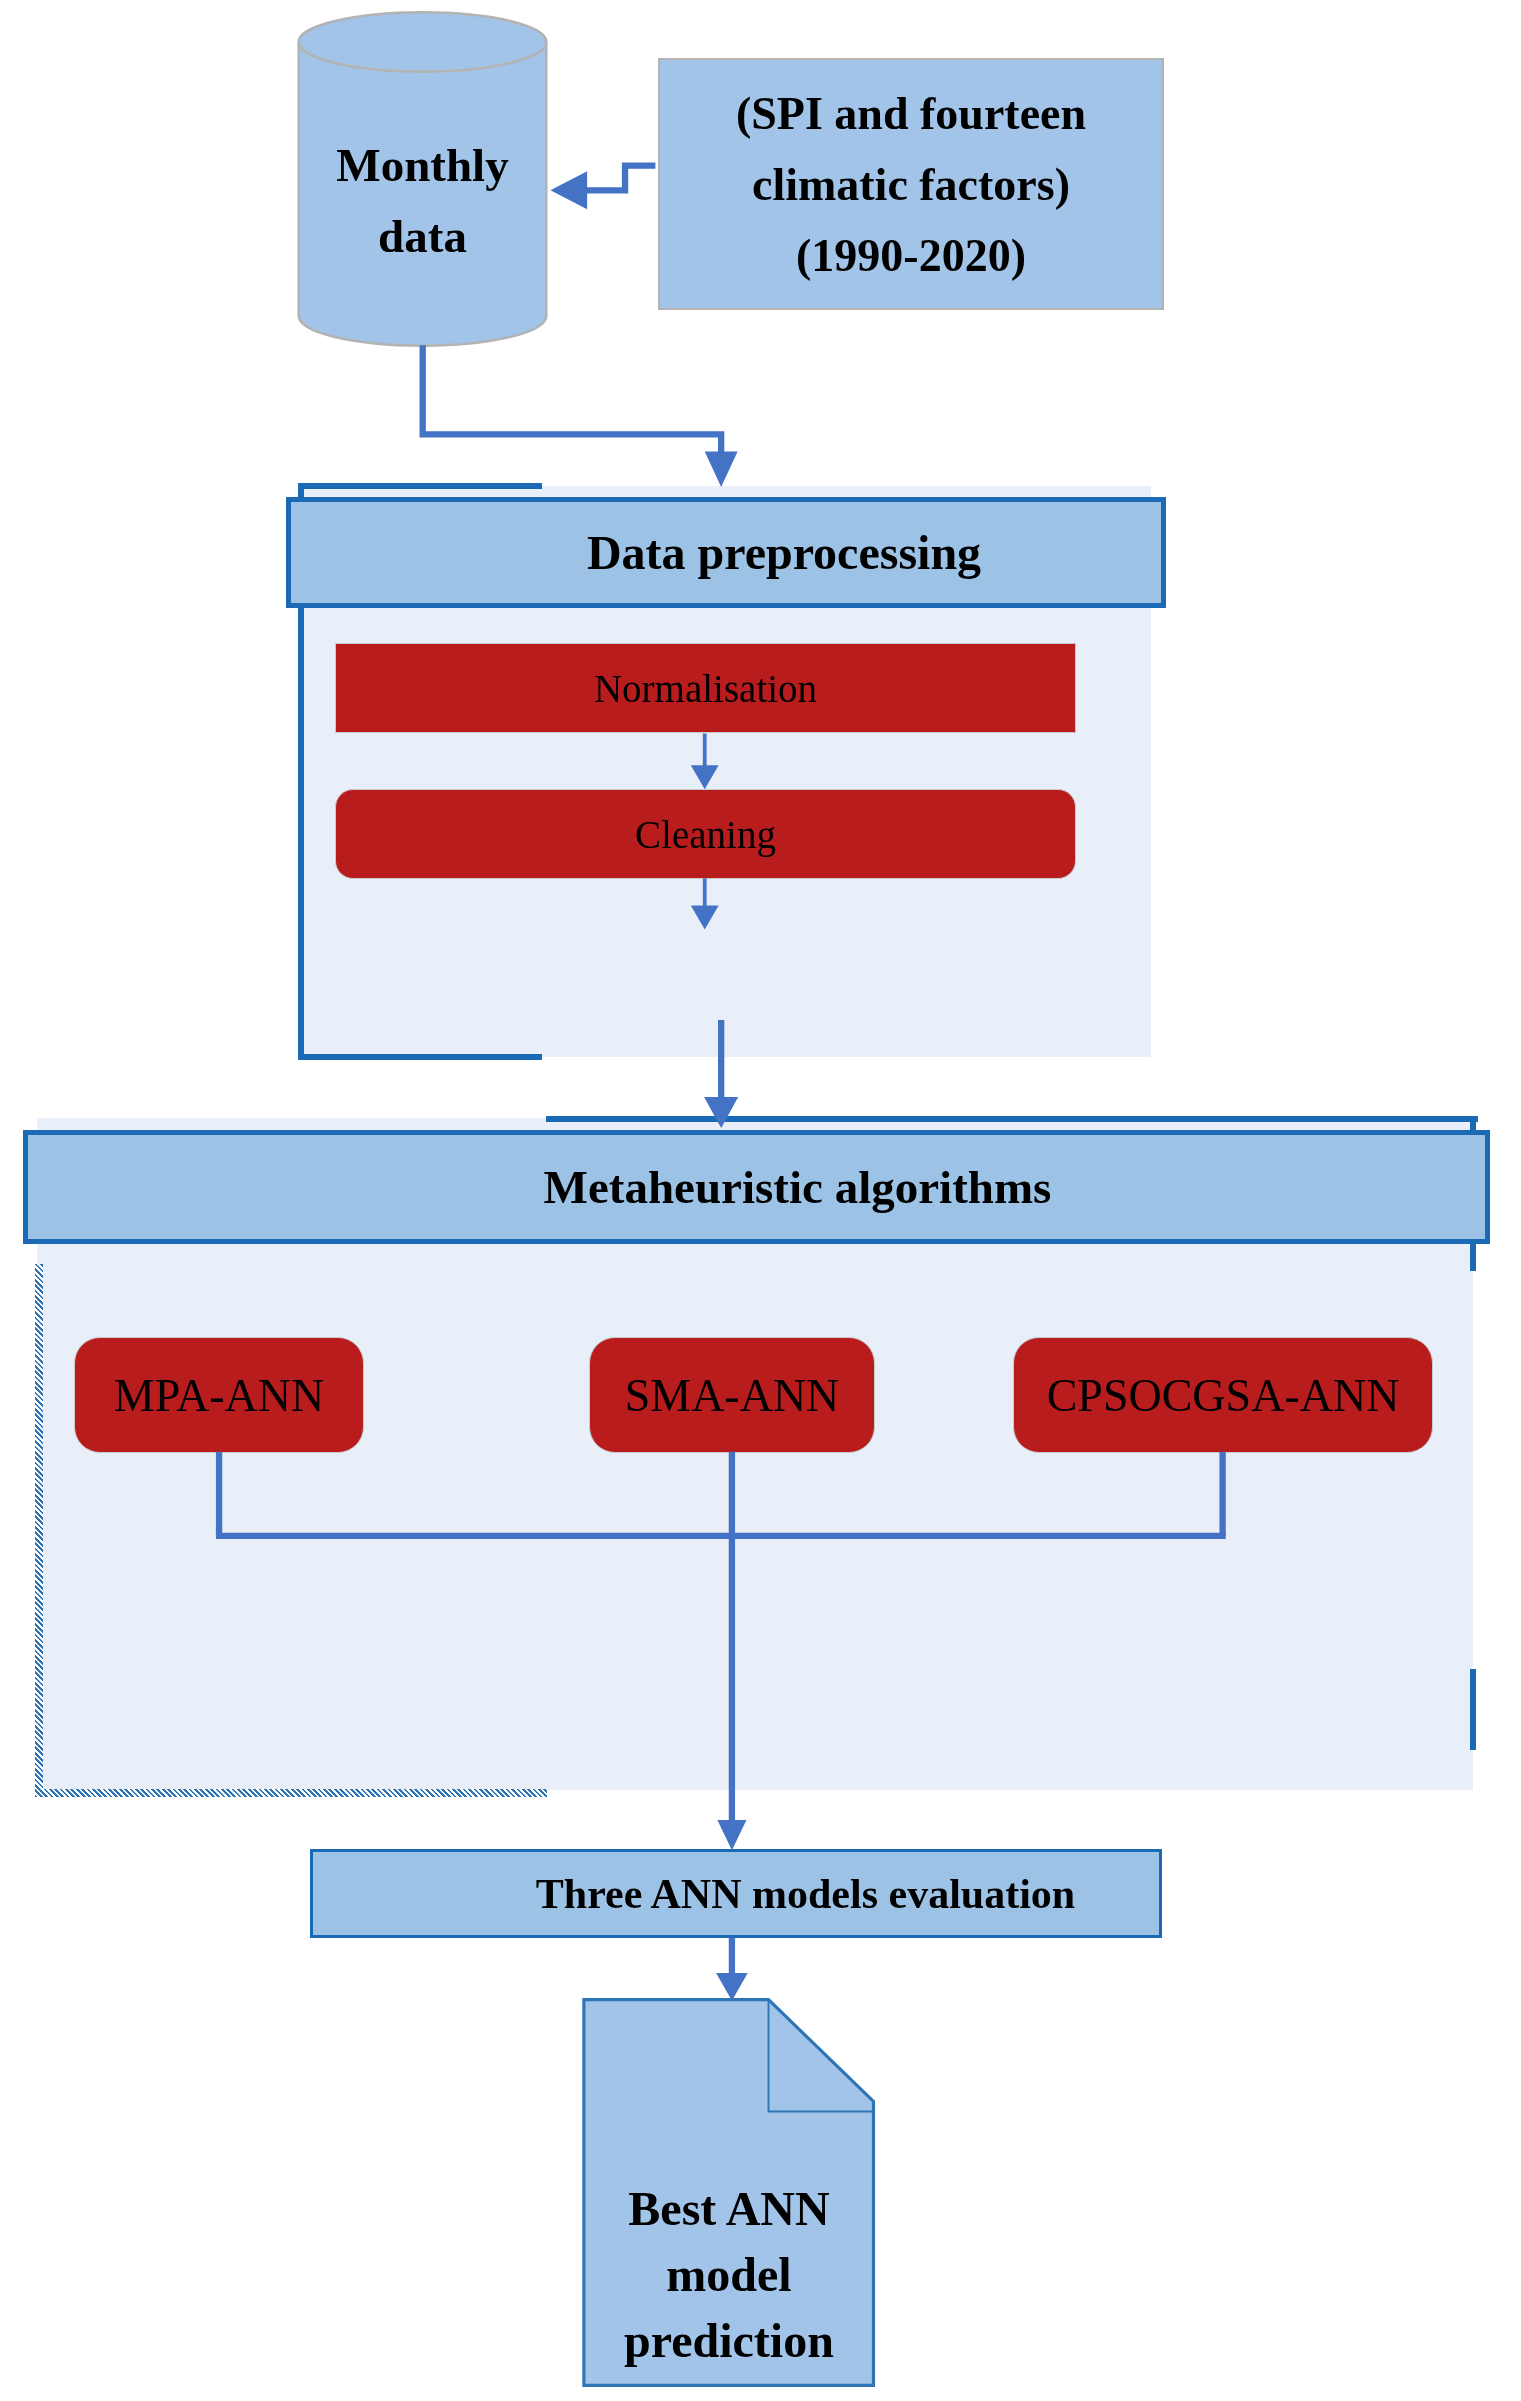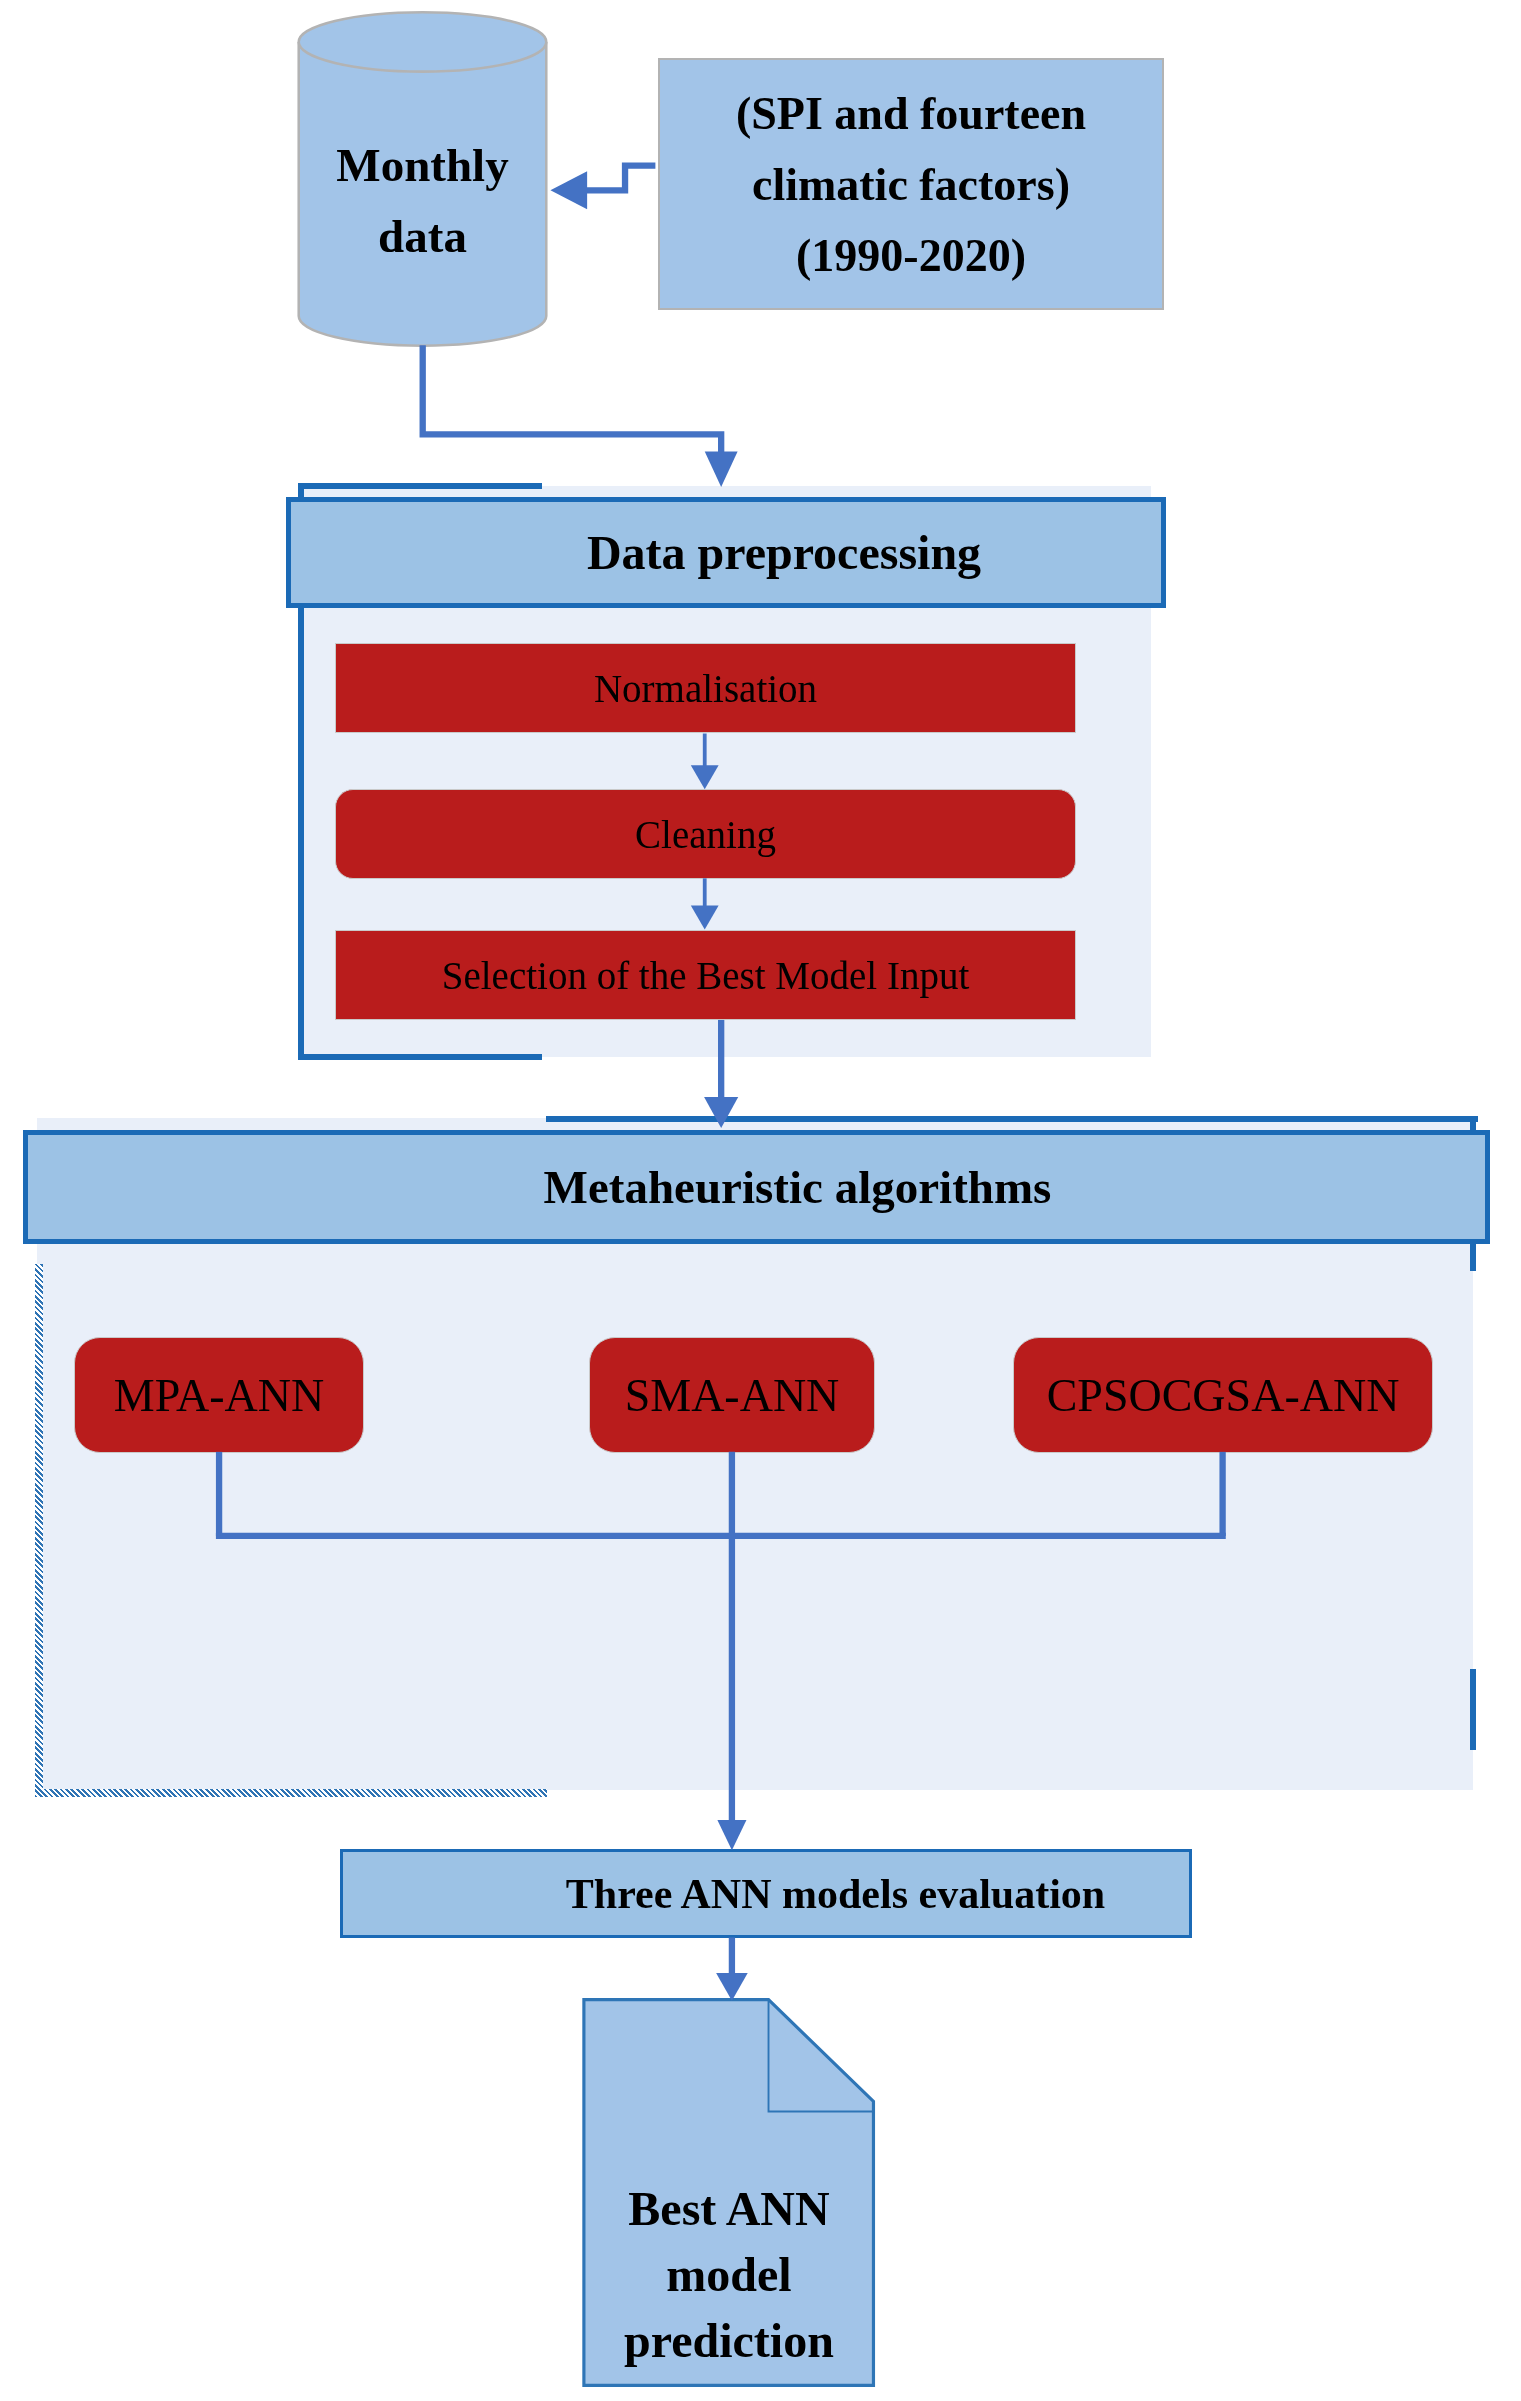--- a/index.html
+++ b/index.html
@@ -73,21 +73,21 @@
   #meta-fill{left:37px;top:1118px;width:1436px;height:672px;}
   #meta-checker-left{left:35px;top:1264px;width:7.6px;height:533px;}
   #meta-checker-bottom{left:35px;top:1789px;width:512px;height:7.6px;}
   #meta-header{left:23px;top:1130px;width:1467px;height:114px;font-size:47px;padding-left:82px;}
   .model-box{top:1337px;height:116px;font-size:46px;border-radius:26px;}
   #model-0{left:74px;width:290px;}
   #model-1{left:589px;width:286px;}
   #model-2{left:1013px;width:420px;}
 
   
-  #eval-bar{left:310px;top:1849px;width:852px;height:89px;border-width:3.8px;font-size:42px;padding-left:139px;margin-left:30px;}
+  #eval-bar{left:310px;top:1849px;width:852px;height:89px;border-width:3.8px;font-size:42px;padding-left:139px;}
   #doc-svg{left:582px;top:1997px;}
   #doc-label{left:601px;top:2176px;width:256px;font-size:48px;line-height:66px;}
 </style>
 </head>
 <body>
 
 <div id="stage">
 
   <svg id="cylinder-svg" class="shape" width="253" height="336" viewBox="0 0 400 532">
     <path d="M4,49 A196,47 0 0 1 396,49 L396,483 A196,47 0 0 1 4,483 Z" fill="var(--cylinder-fill)" stroke="var(--gray-border)" stroke-width="4"></path>
@@ -109,23 +109,20 @@
   <div id="prep-border-top" class="abs pborder"></div>
   <div id="prep-border-bottom" class="abs pborder"></div>
   <div id="prep-header" class="abs header-bar">
     <span>Data preprocessing</span>
   </div>
   <div id="step-0" class="abs white-box step-box">
     <span>Normalisation</span>
   </div>
   <div id="step-1" class="abs white-box step-box">
     <span>Cleaning</span>
-  </div>
-  <div id="step-2" class="abs white-box step-box">
-    <span>Selection of the Best Model Input</span>
   </div>
 
   <div id="meta-topline" class="abs pborder"></div>
   <div id="meta-vert-a" class="abs pborder"></div>
   <div id="meta-vert-b" class="abs pborder"></div>
   <div id="meta-vert-c" class="abs pborder"></div>
   <div id="meta-fill" class="abs panel-fill"></div>
   <div id="meta-checker-left" class="abs checker"></div>
   <div id="meta-checker-bottom" class="abs checker"></div>
   <div id="meta-header" class="abs header-bar">

